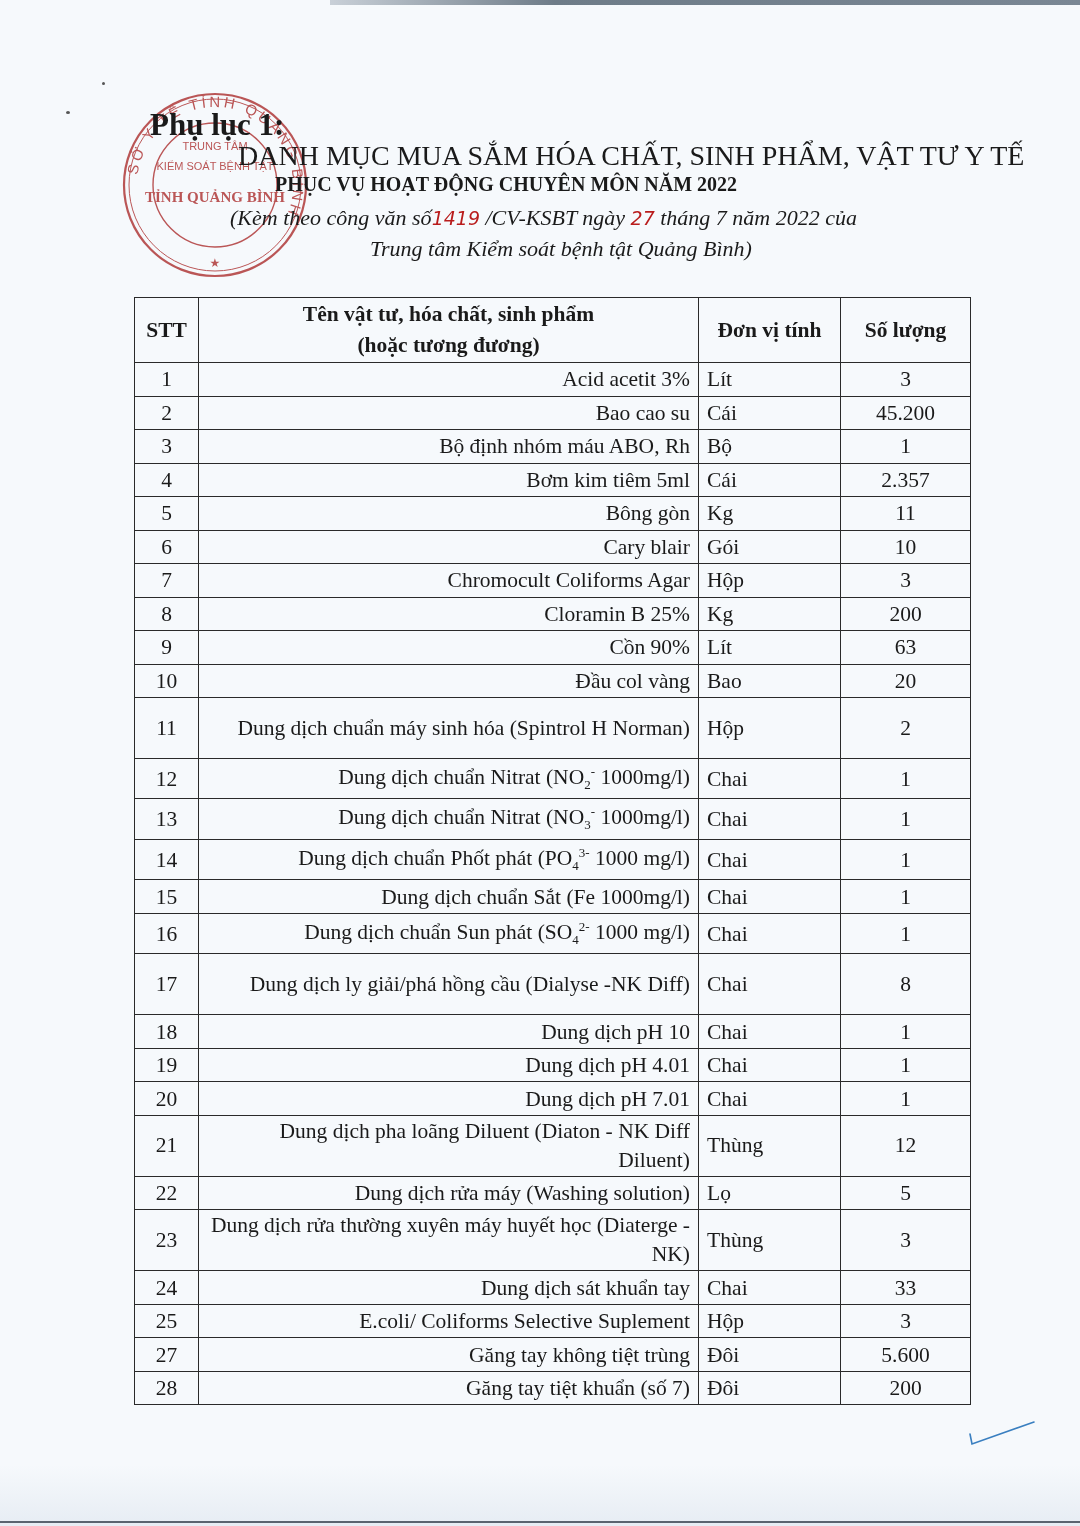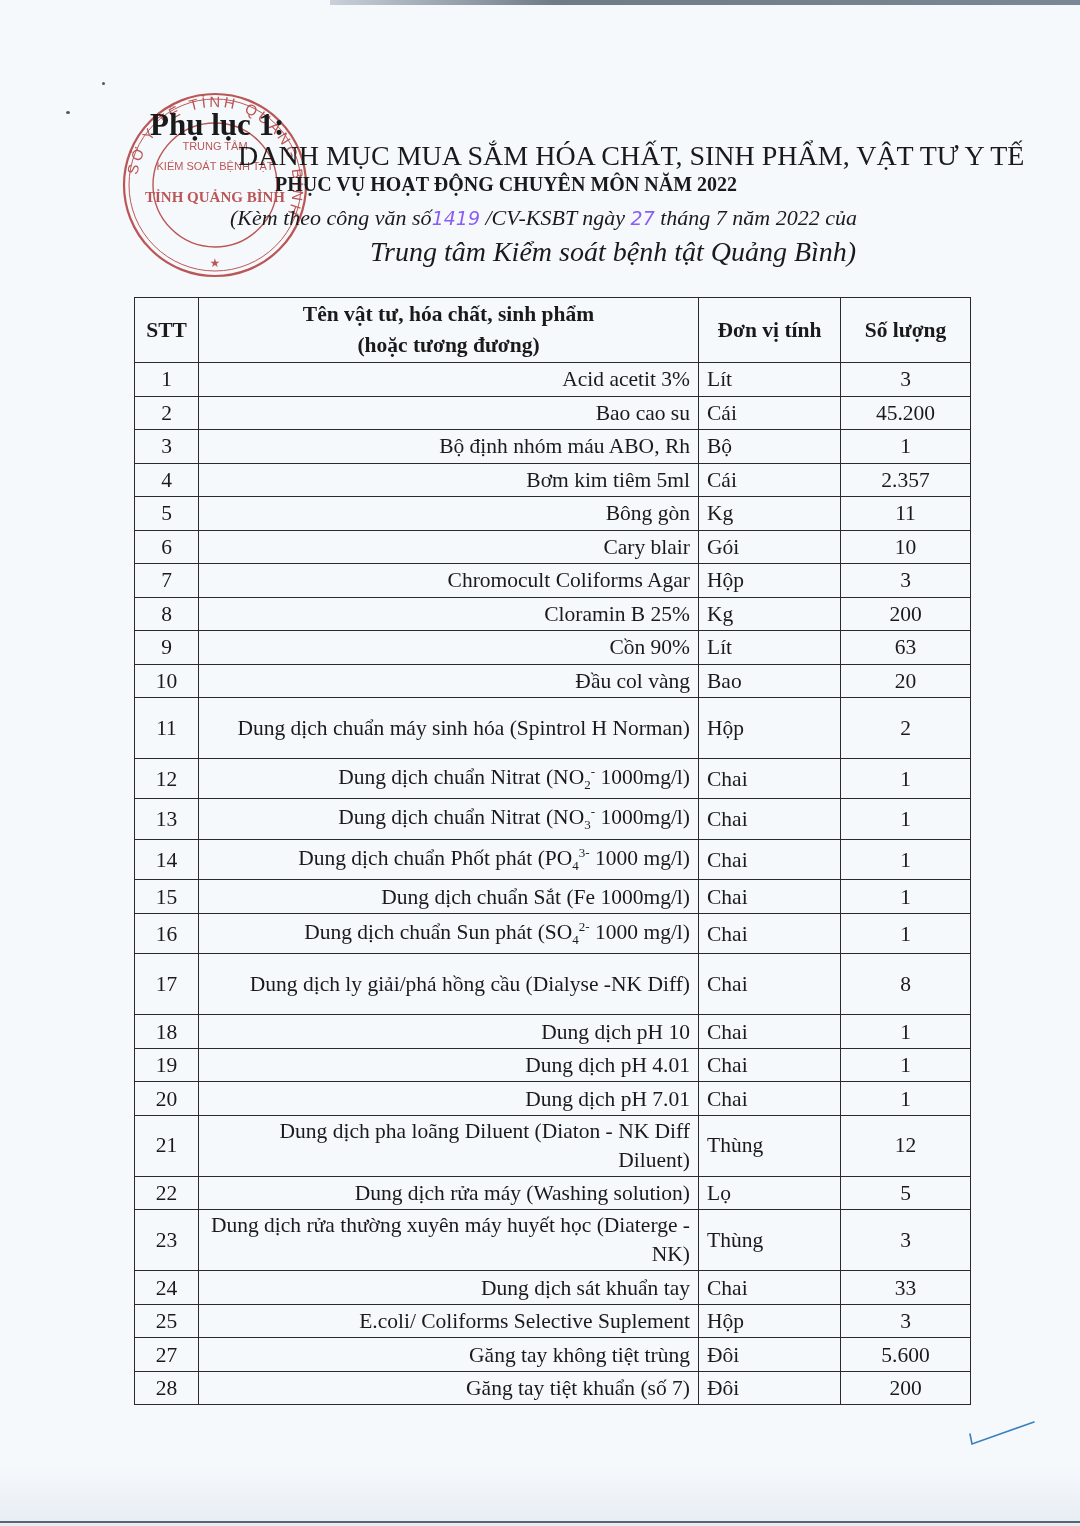--- a/index.html
+++ b/index.html
@@ -33,23 +33,23 @@
   .title2 {
     position: absolute; left: 275px; top: 173px;
     font-weight: bold; font-size: 20px; white-space: nowrap;
   }
   .subtitle1 {
     position: absolute; left: 230px; top: 205px;
     font-style: italic; font-size: 22px; white-space: nowrap;
   }
   .subtitle2 {
     position: absolute; left: 370px; top: 236px;
-    font-style: italic; font-size: 28px; white-space: nowrap;
-  }
-  .hand { font-family: "DejaVu Sans", sans-serif; font-style: italic; color: #8b5cf6; font-size: 19px; }
+    font-style: italic; font-size: 22px; white-space: nowrap;
+  }
+  .hand { font-family: "DejaVu Sans", sans-serif; font-style: italic; color: #b91c1c; font-size: 19px; }
 
   
   .stamp {
     position: absolute; left: 122px; top: 92px; width: 186px; height: 186px;
     pointer-events: none; opacity: 0.85;
   }
 
   
   table.grid {
     position: absolute; left: 134px; top: 297px; width: 836px;

